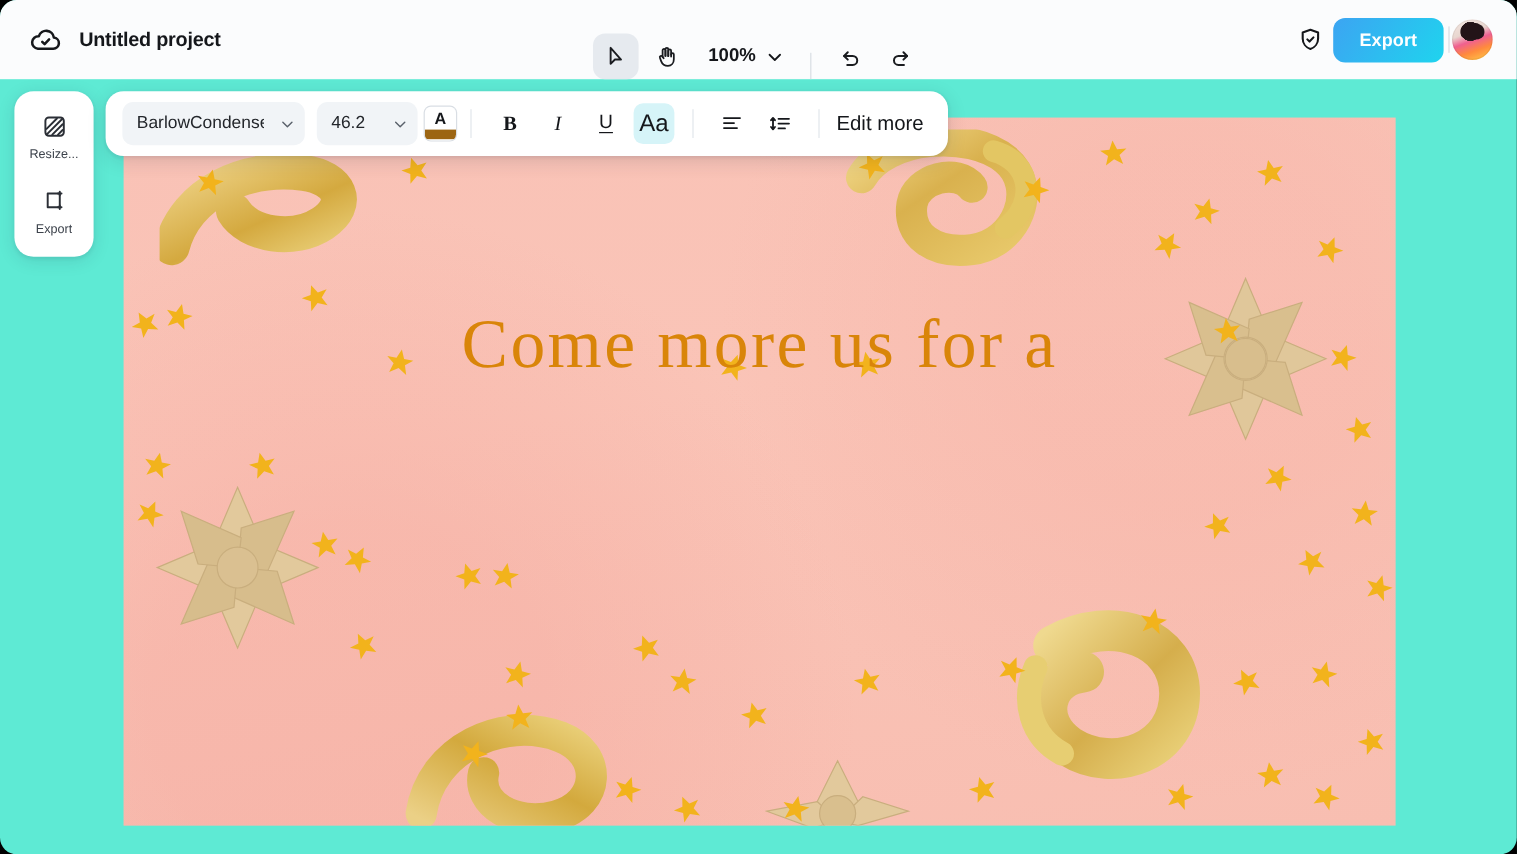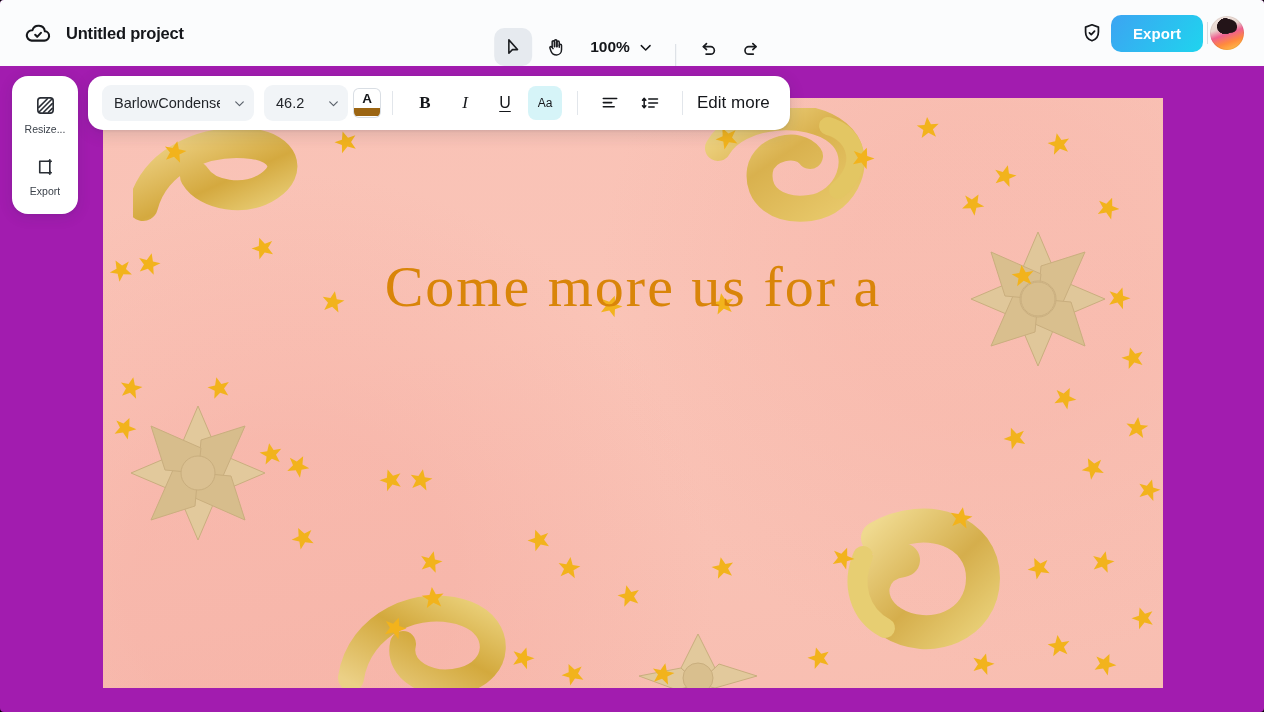--- a/index.html
+++ b/index.html
@@ -4,22 +4,22 @@
 <style>
   * { box-sizing: border-box; margin: 0; padding: 0; }
   html, body {
     width: 1264px; height: 712px;
     background: #000;
     font-family: "Liberation Sans", sans-serif;
     overflow: hidden;
   }
   #app {
     position: absolute; inset: 0;
-    background: #a21caf;
-    border-radius: 4px;
+    background: #5eead4;
+    border-radius: 14px;
     overflow: hidden;
     padding-left: 20px;
   }
 
   
   #topbar {
     position: absolute; left: 0; top: 0; width: 1264px; height: 66px;
     background: #FBFCFD;
     display: flex; align-items: center;
   }
@@ -126,21 +126,21 @@
     align-items: center; justify-content: flex-start; overflow: hidden;
     margin-left: 6px; cursor: pointer;
   }
   .colorA .ltr {
     font-size: 13.5px; font-weight: 700; color: #15171B; line-height: 19px;
   }
   .colorA .swatch { width: 26px; height: 8px; background: #9C6512; }
   .bi { font-size: 17px; font-weight: 700; font-family: "Liberation Serif", serif; }
   .bi-i { font-style: italic; font-weight: 400; font-family: "Liberation Serif", serif; font-size: 17px;}
   .bi-u { font-size: 16px; font-family: "Liberation Sans", sans-serif; text-decoration: underline; text-underline-offset: 3px;}
-  .aa { font-size: 12px; font-weight: 400; font-family: "Liberation Sans", sans-serif; }
+  .aa { font-size: 20px; font-weight: 400; font-family: "Liberation Sans", sans-serif; }
   .edit-more {
     font-size: 17px; color: #15171B; font-weight: 400;
     padding: 0 4px 0 2px; cursor: pointer; white-space: nowrap;
   }
 
   
   #canvas {
     position: absolute; left: 103px; top: 98px; width: 1060px; height: 590px;
     overflow: hidden;
     background:

